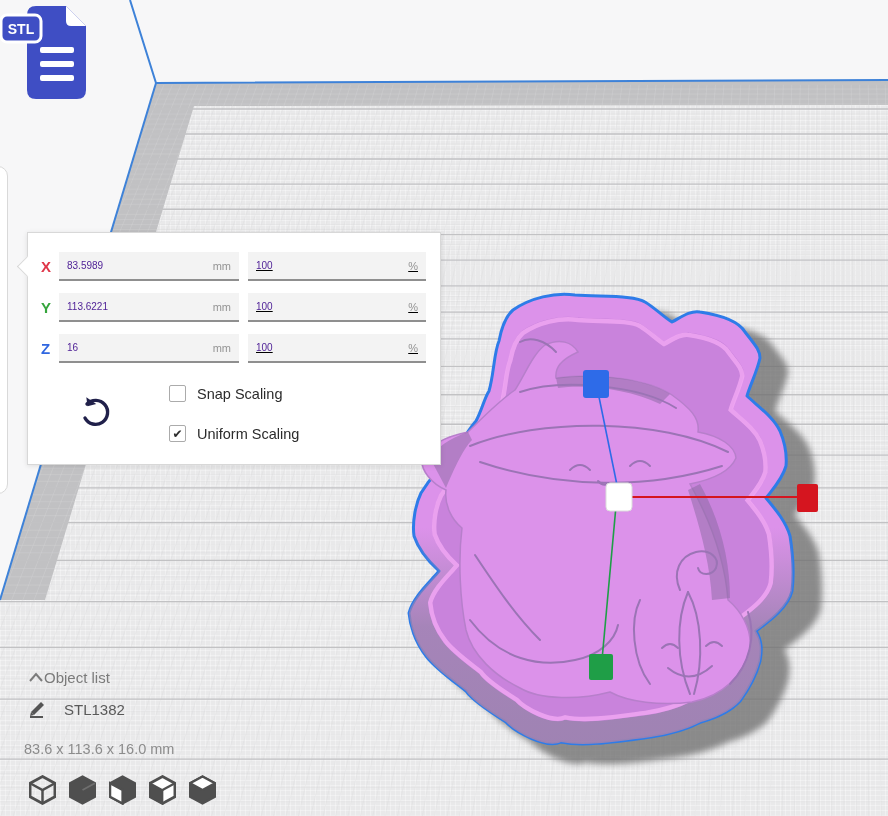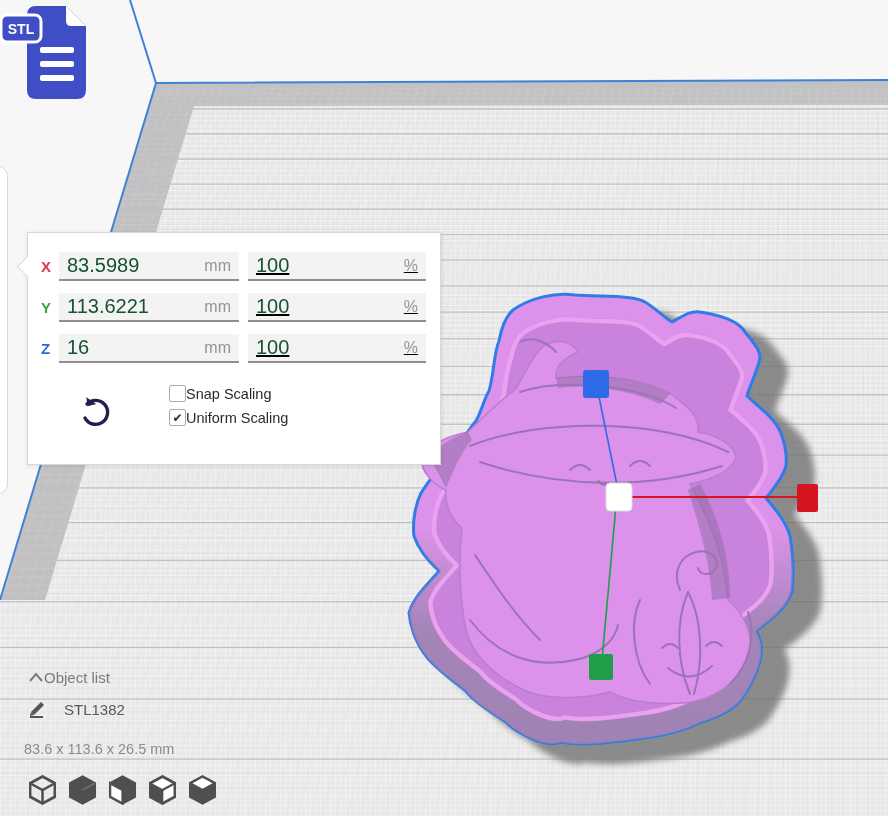--- a/index.html
+++ b/index.html
@@ -40,25 +40,25 @@
   }
   .field{
     position:absolute;top:0;height:29px;background:#f3f3f3;
     border-bottom:2px solid #8f8f8f;display:flex;align-items:center;
     padding:0 8px;box-sizing:border-box;
   }
   .field.mm{left:31px;width:180px;}
   .field.pct{left:220px;width:178px;text-decoration:underline;}
   .field input{
     flex:1;min-width:0;border:none;background:transparent;outline:none;
-    font-size:20px;color:#14532d;font-family:"Liberation Sans",sans-serif;padding:0;
-  }
-  .unit{font-size:16px;color:#949494;margin-left:6px;}
-  .check-row{position:absolute;left:141px;display:flex;align-items:center;gap:0;}
-  .check-row.snap{top:152px}.check-row.uniform{top:176px}
+    font-size:10px;color:#4c1d95;font-family:"Liberation Sans",sans-serif;padding:0;
+  }
+  .unit{font-size:11px;color:#949494;margin-left:6px;}
+  .check-row{position:absolute;left:141px;display:flex;align-items:center;gap:11px;}
+  .check-row.snap{top:152px}.check-row.uniform{top:192px}
   .checkbox{
     width:17px;height:17px;background:#fff;border:1px solid #ababab;border-radius:2px;
     display:flex;align-items:center;justify-content:center;
     font-size:13px;color:#333;line-height:1;box-sizing:border-box;
   }
   .checkbox.on::after{content:"\2714";font-size:12px;color:#2b2b2b;}
   .check-label{font-size:14.5px;color:#2b2b2b;}
   .reset-btn{position:absolute;left:50px;top:163px;width:34px;height:34px;cursor:pointer;}
 
   
@@ -533,21 +533,21 @@
 
 <div class="obj-name-row">
   <svg width="20" height="18" viewBox="0 0 20 18">
     <path d="M3,12 L13,2 L16,5 L6,15 Z" fill="#555"></path>
     <path d="M3,12 L6,15 L2,16 Z" fill="#555"></path>
     <line x1="2" y1="17" x2="15" y2="17" stroke="#555" stroke-width="2"></line>
   </svg>
   <span class="lbl">STL1382</span>
 </div>
 
-<div class="dims-label">83.6 x 113.6 x 26.5 mm</div>
+<div class="dims-label">83.6 x 113.6 x 16.0 mm</div>
 
 <div class="view-toolbar">
   <svg class="view-btn" viewBox="0 0 24 26">
     <polygon points="12,1 23,7 23,19 12,25 1,19 1,7" fill="none" stroke="#4f4f4f" stroke-width="2.4"></polygon>
     <polyline points="1,7 12,13 23,7" fill="none" stroke="#4f4f4f" stroke-width="2.2"></polyline>
     <line x1="12" y1="13" x2="12" y2="25" stroke="#4f4f4f" stroke-width="2.2"></line>
   </svg>
   <svg class="view-btn" viewBox="0 0 24 26">
     <polygon points="12,1 23,7 23,19 12,25 1,19 1,7" fill="#4f4f4f" stroke="#4f4f4f" stroke-width="2"></polygon>
     <polyline points="12,13 23,7" fill="none" stroke="#6e6e6e" stroke-width="1.6"></polyline>

